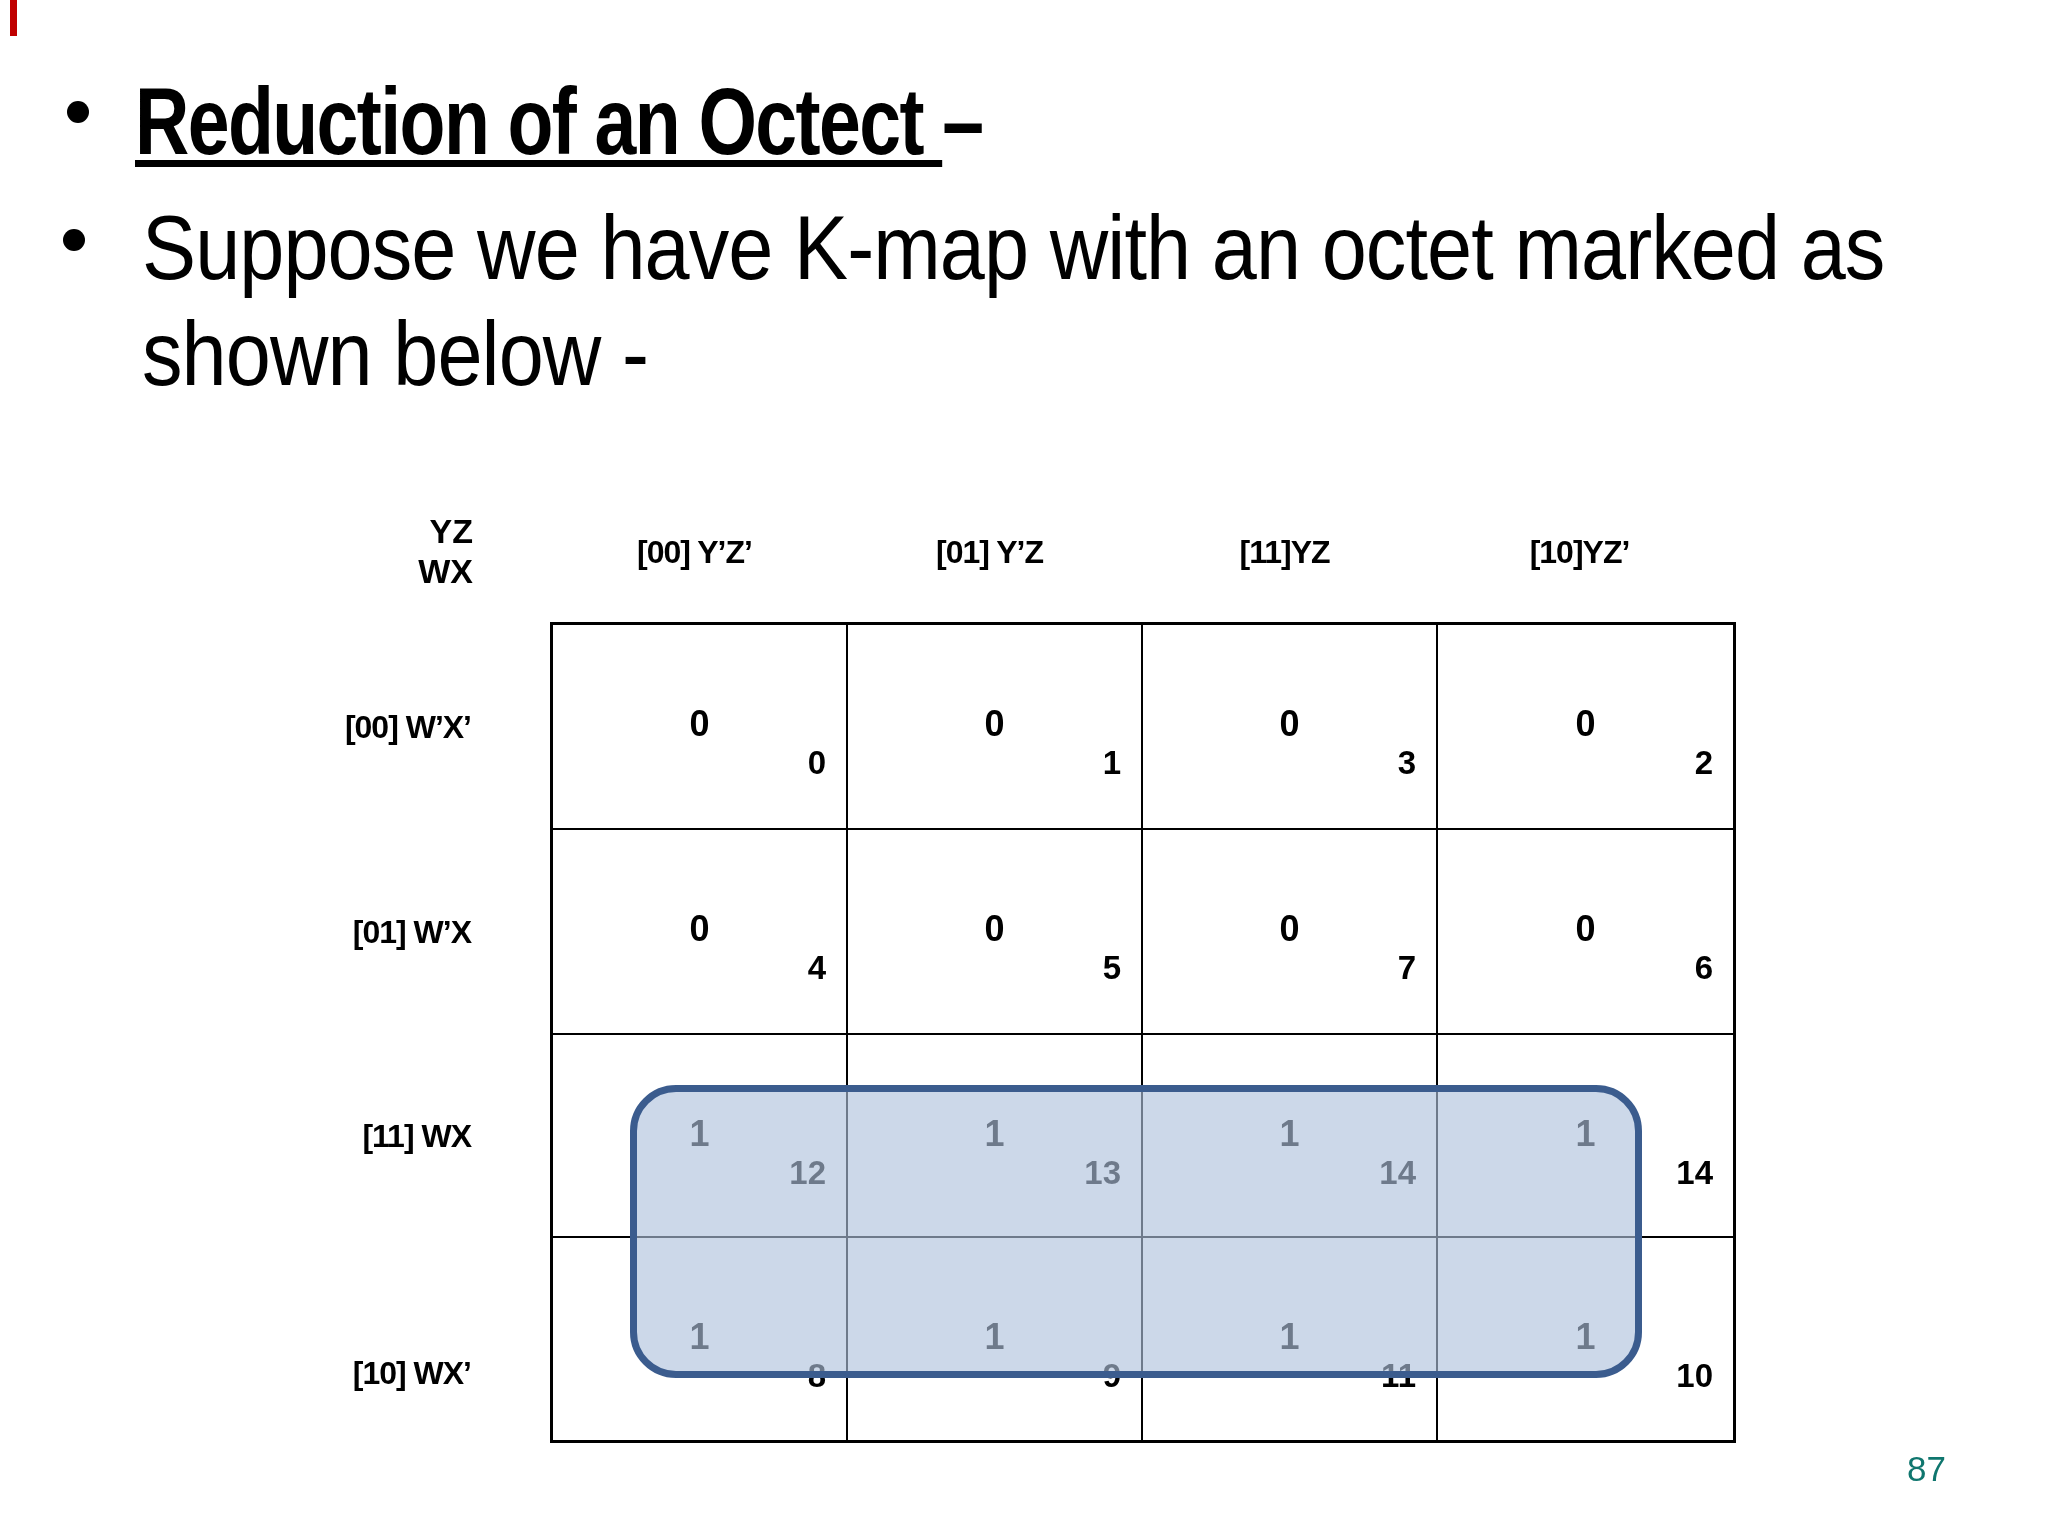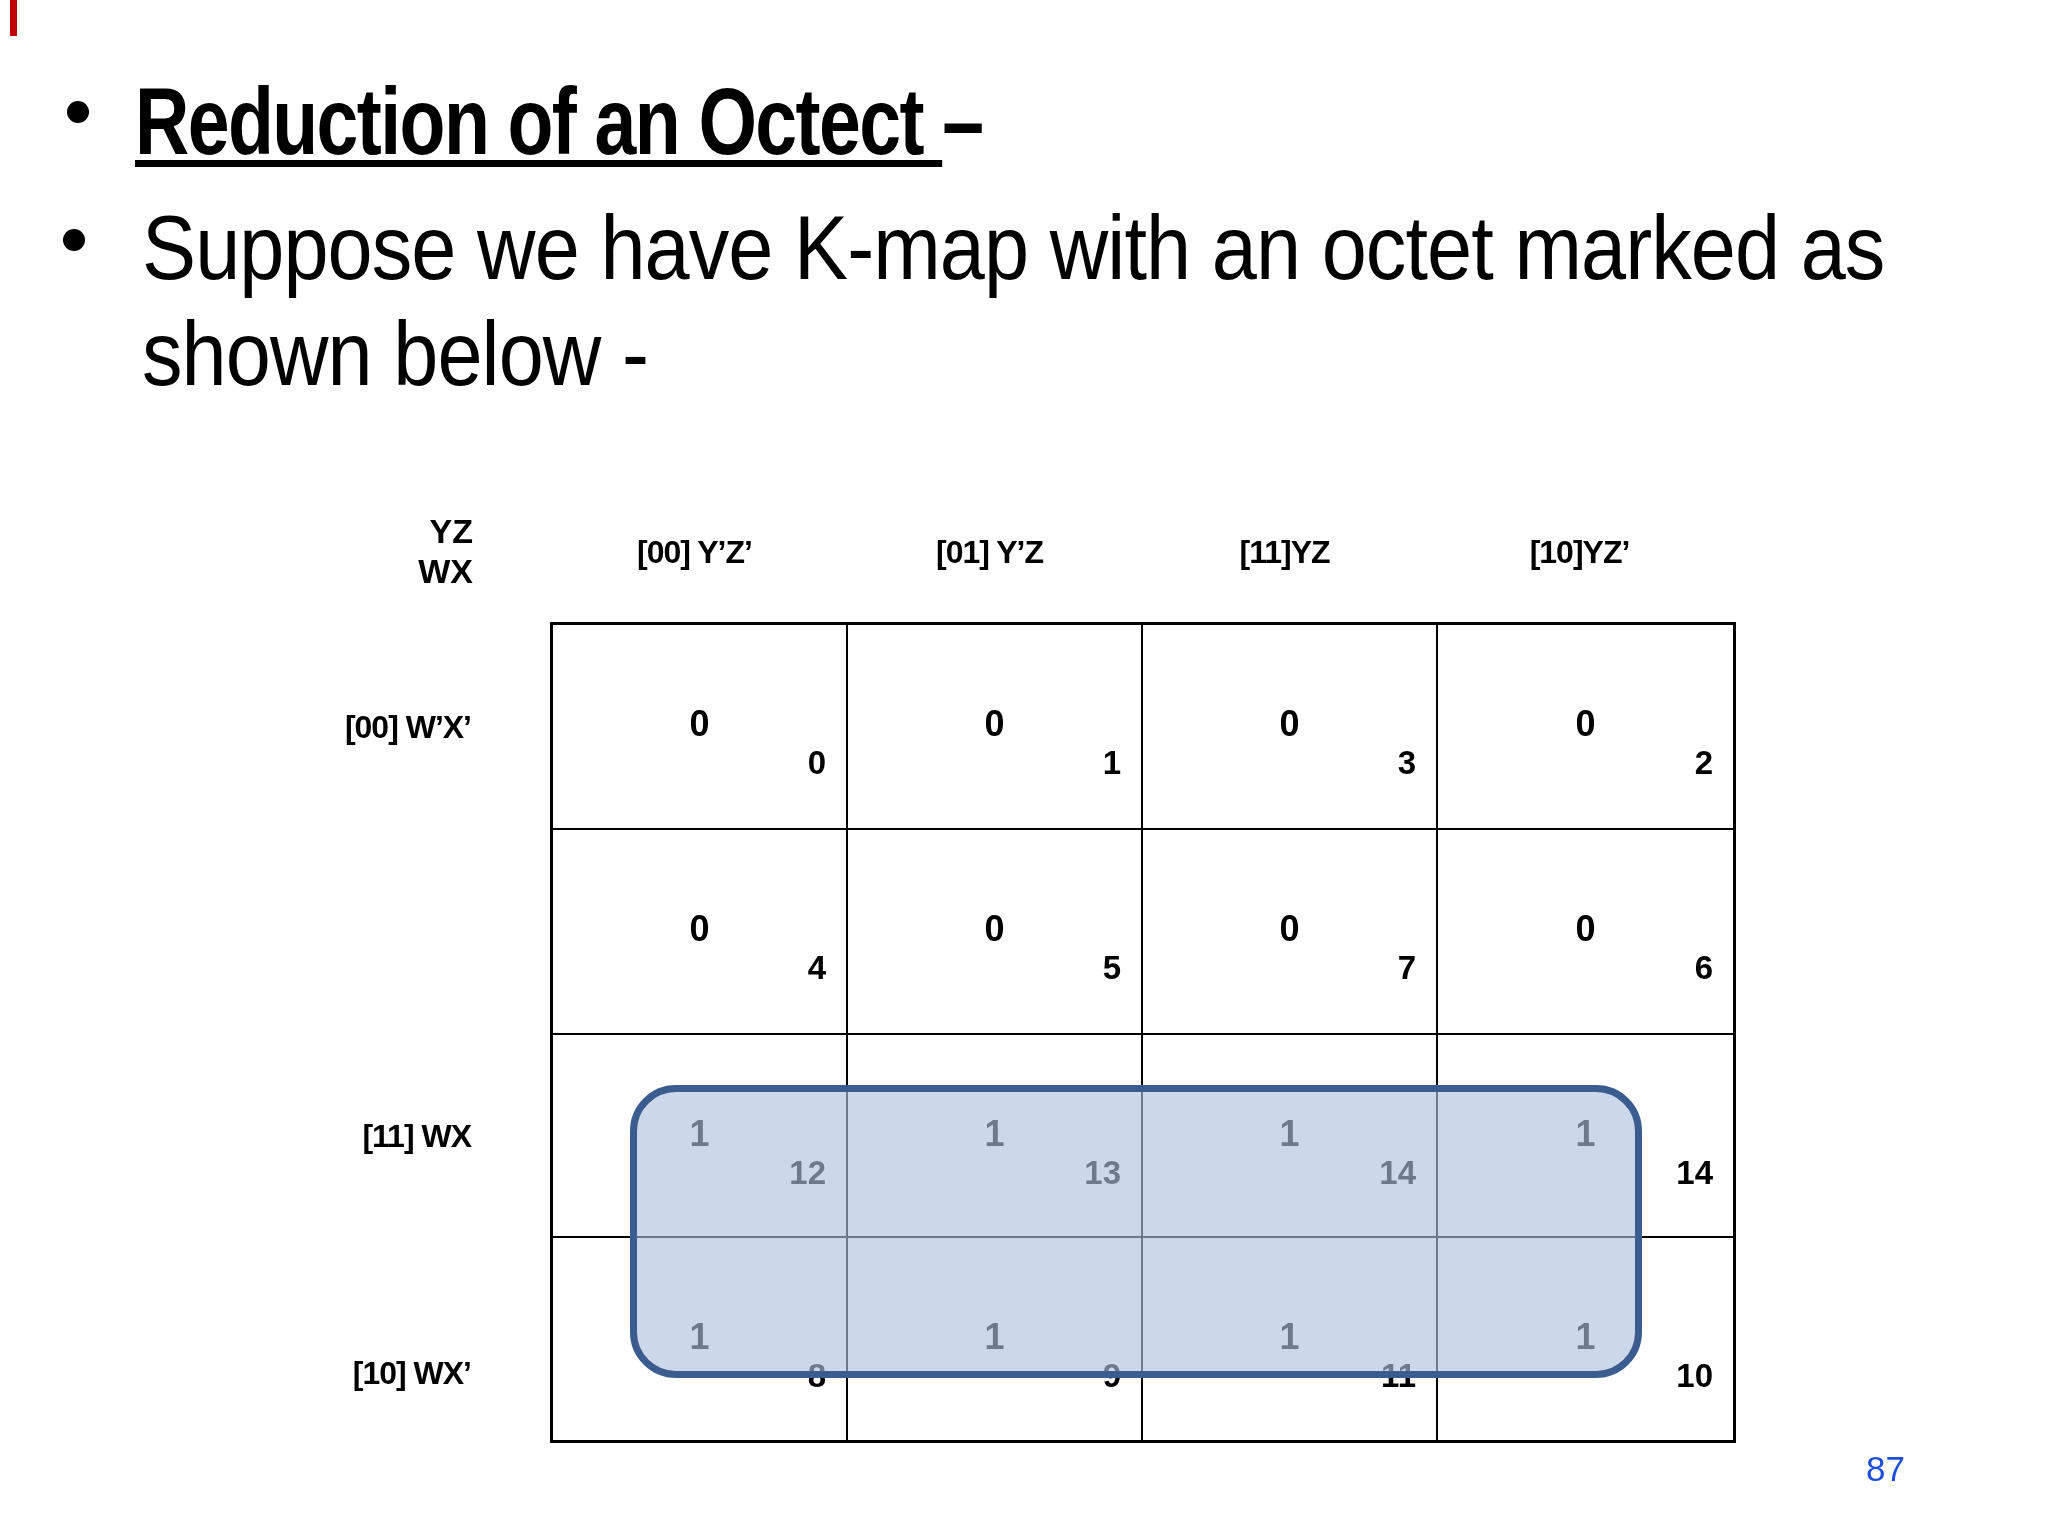--- a/index.html
+++ b/index.html
@@ -79,21 +79,21 @@
   }
   .octet-highlight{
     position:absolute;left:630px;top:1085px;width:1012px;height:293px;
     box-sizing:border-box;
     background:rgba(174,194,220,0.63);
     border:7px solid #3B5C8E;
     border-radius:46px;
   }
   .page-number{
     position:absolute;left:1866px;top:1450px;width:80px;
-    text-align:left;font-size:35px;line-height:38px;color:#1d4ed8;
+    text-align:right;font-size:35px;line-height:38px;color:#0f766e;
   }
 </style>
 </head>
 <body>
 
 <div id="slide">
 
   <div class="accent-bar"></div>
 
   <span class="bullet-dot" id="dot1"></span>
@@ -111,20 +111,21 @@
     <div>YZ</div>
     <div>WX</div>
   </div>
 
   <div class="col-header" id="colh0">[00] Y’Z’</div>
   <div class="col-header" id="colh1">[01] Y’Z</div>
   <div class="col-header" id="colh2">[11]YZ</div>
   <div class="col-header" id="colh3">[10]YZ’</div>
 
   <div class="row-header" id="rowh0">[00] W’X’</div>
+  <div class="row-header" id="rowh1">[01] W’X</div>
   <div class="row-header" id="rowh2">[11] WX</div>
   <div class="row-header" id="rowh3">[10] WX’</div>
 
   <div class="kmap-grid">
     <div class="kcell">
         <span class="cell-value">0</span>
         <span class="cell-index">0</span>
       </div>
     <div class="kcell">
         <span class="cell-value">0</span>

